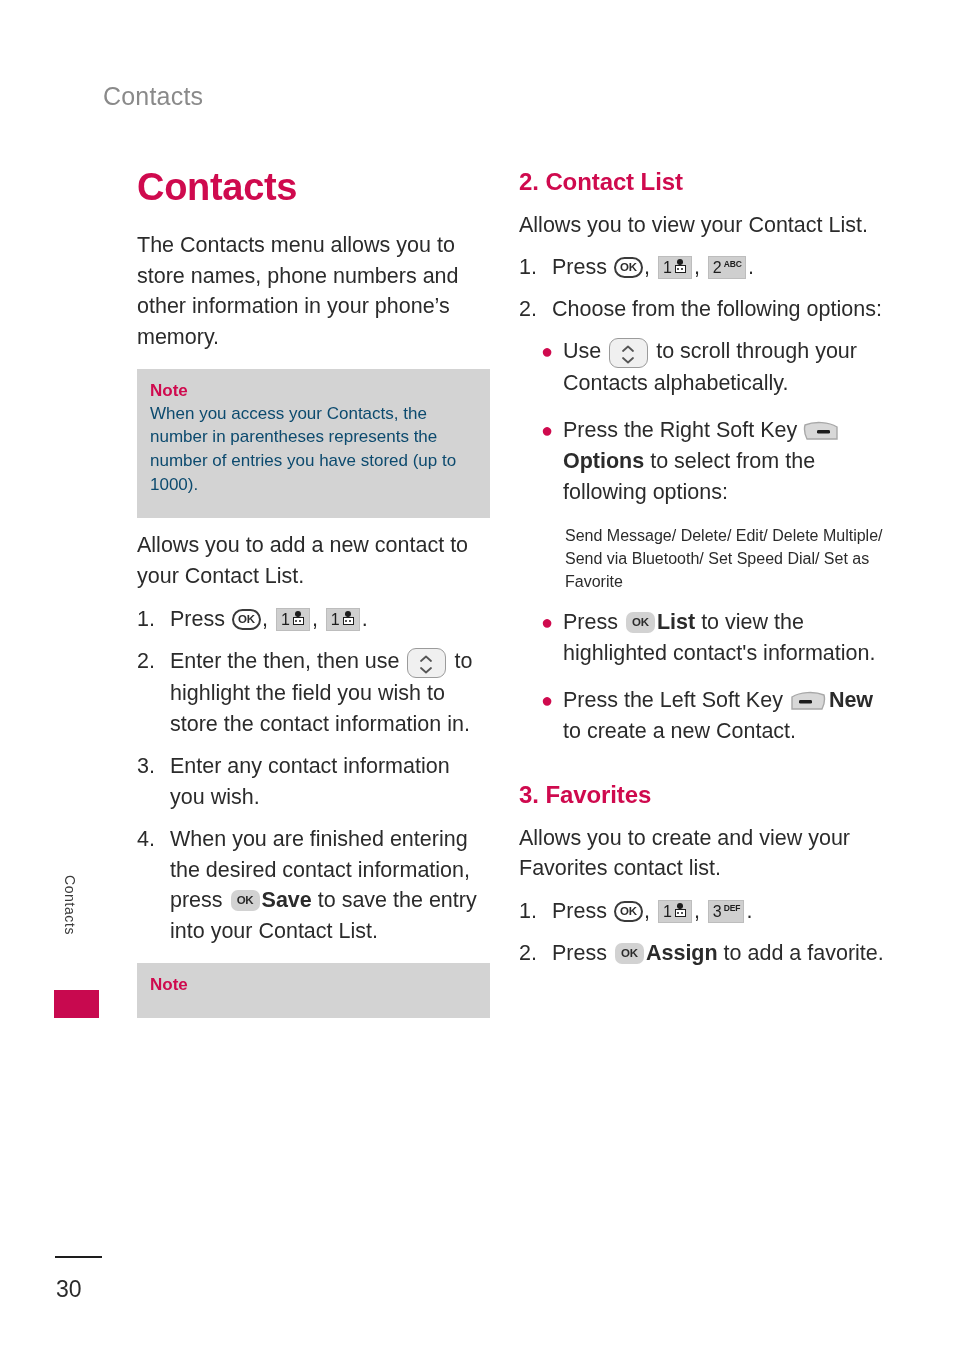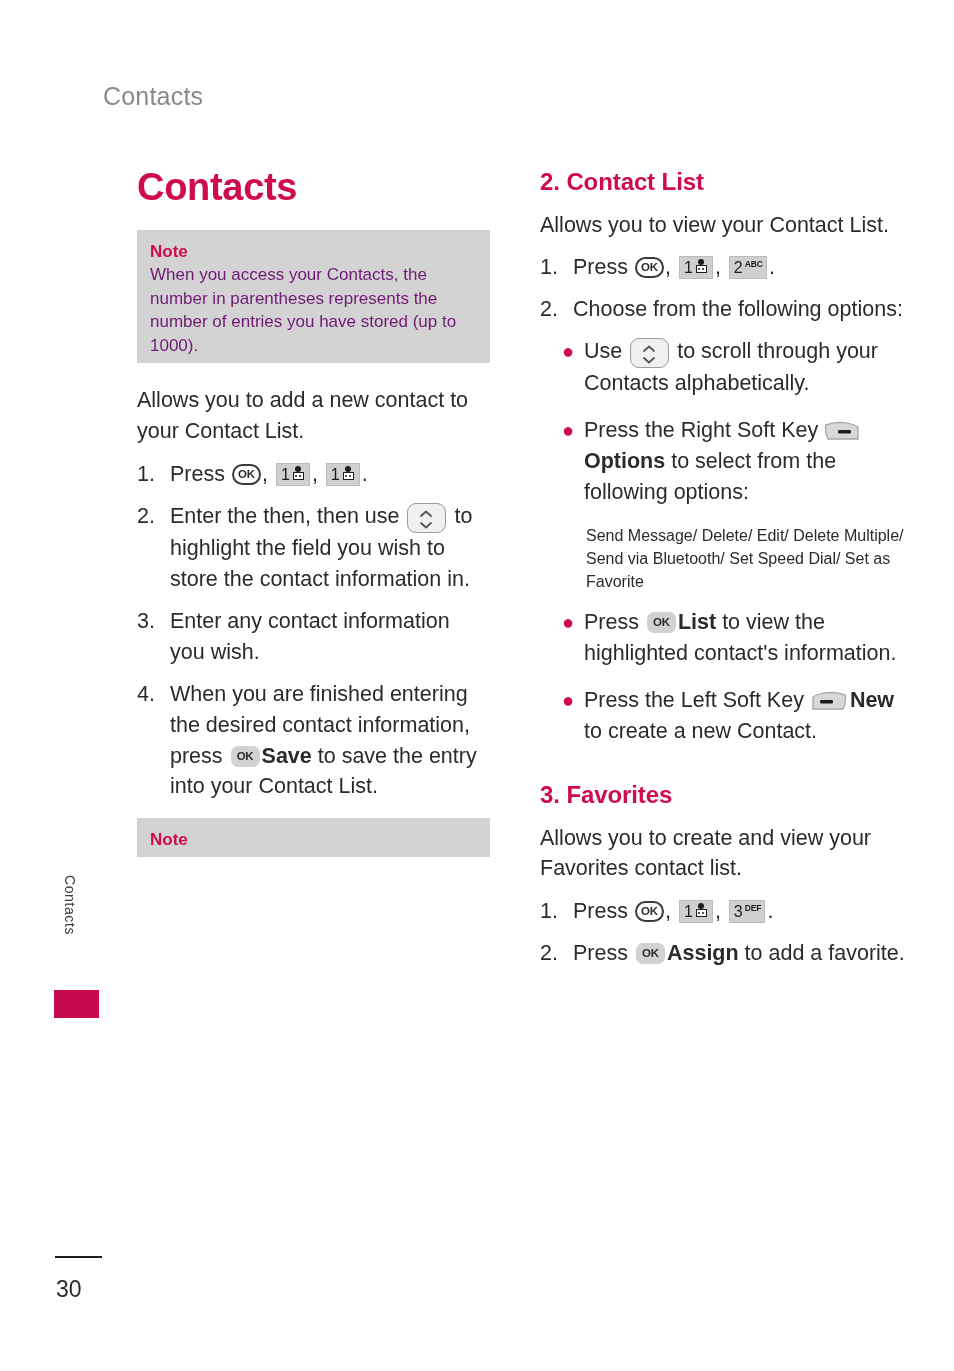--- a/index.html
+++ b/index.html
@@ -64,21 +64,21 @@
     font-size: 23px;
     color: #2b2b2b;
   }
 
   
   .col {
     position: absolute;
     top: 168px;
   }
   .col-left  { left: 137px; width: 353px; }
-  .col-right { left: 540px; width: 368px; }
+  .col-right { left: 519px; width: 368px; }
 
   
   h1.doc-title {
     margin: 0 0 22px 0;
     font-size: 38px;
     font-weight: bold;
     color: #cf0a4e;
     letter-spacing: -0.3px;
     line-height: 1.05;
   }
@@ -95,33 +95,33 @@
   p.body {
     margin: 0 0 12px 0;
     font-size: 21.5px;
     line-height: 1.43;
     color: #2b2b2b;
   }
 
   
   .note-box {
     background: #d3d3d3;
-    padding: 12px 13px 6px 13px;
-    margin: 16px 0 22px 0;
+    padding: 12px 13px 22px 13px;
+    margin: 16px 0 12px 0;
   }
   .note-label {
     font-size: 17px;
     font-weight: bold;
     color: #cf0a4e;
     margin-bottom: 1px;
   }
   .note-text {
     font-size: 17px;
     line-height: 1.39;
-    color: #701a75;
+    color: #0c4a6e;
   }
 
   
   .olist { margin: 4px 0 0 0; }
   .oitem {
     display: flex;
     font-size: 21.5px;
     line-height: 1.44;
     margin-bottom: 11px;
   }
@@ -303,20 +303,21 @@
 
 <div class="running-header">Contacts</div>
 
 <div class="side-tab-label">Contacts</div>
 <div class="side-tab-block"></div>
 
 <div class="col col-left">
 
   <h1 class="doc-title">Contacts</h1>
 
+  <p class="body">The Contacts menu allows you to store names, phone numbers and other information in your phone’s memory.</p>
 
   <div class="note-box">
     <div class="note-label">Note</div>
     <div class="note-text">When you access your Contacts, the number in parentheses represents the number of entries you have stored (up to 1000).</div>
   </div>
 
   <p class="body">Allows you to add a new contact to your Contact List.</p>
 
   <div class="olist">
 

